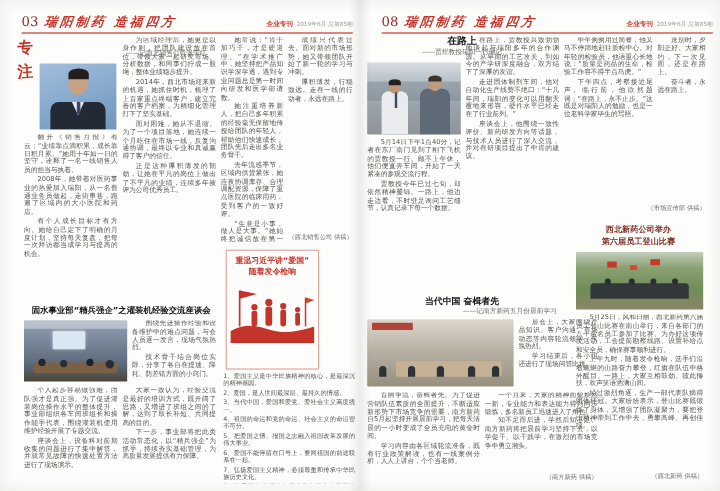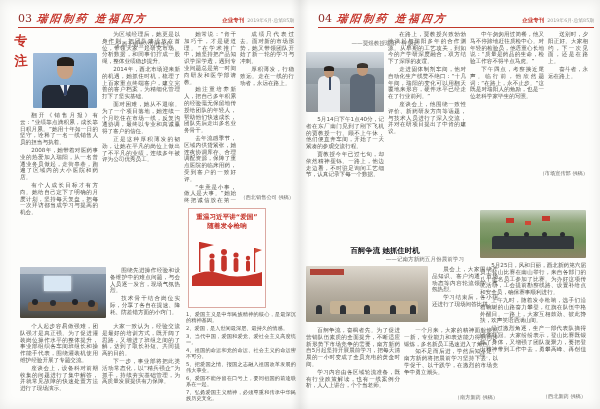--- a/index.html
+++ b/index.html
@@ -170,20 +170,21 @@
       <div class="quote-item">1、爱国主义是中华民族精神的核心，是最深沉的精神基因。</div>
       <div class="quote-item">2、爱国，是人世间最深层、最持久的情感。</div>
       <div class="quote-item">3、当代中国，爱国和爱党、爱社会主义高度统一。</div>
       <div class="quote-item">4、祖国的命运和党的命运、社会主义的命运密不可分。</div>
       <div class="quote-item">5、把爱国之情、报国之志融入祖国改革发展的伟大事业。</div>
       <div class="quote-item">6、爱国不能停留在口号上，要同祖国的前途联系在一起。</div>
       <div class="quote-item">7、弘扬爱国主义精神，必须尊重和传承中华民族历史文化。</div>
       <div class="quote-item">8、让爱国主义精神在广大青少年心中牢牢扎根。</div>
     </div>
 
+  <div class="hl center" style="left:20px;top:254px;width:162px;font-size:7px">固水事业部“精兵强企”之灌装机经验交流座谈会</div>
   <div class="photo photoB" style="left:20px;top:267px;width:86px;height:51px">
     <div class="pb-ceil"></div>
     <div class="pb-screen"></div>
     <div class="pb-table"></div>
     <div class="pb-p1"></div>
     <div class="pb-p2"></div>
     <div class="pb-p3"></div>
     <div class="pb-p4"></div>
   </div>
   <div class="tcol" style="left:110px;top:267px;width:70px;height:52px">
@@ -195,26 +196,27 @@
       <div class="para">座谈会上，设备科对前期收集的问题进行了集中解答，并就常见故障的快速处置方法进行了现场演示。</div>
     </div>
   <div class="tcol" style="left:102px;top:323px;width:78px;height:76px">
       <div class="para">大家一致认为，经验交流是最好的培训方式，既开阔了思路，又增进了班组之间的了解，达到了取长补短、共同提高的目的。</div>
       <div class="para">下一步，事业部将把此类活动常态化，以“精兵强企”为抓手，持续夯实基础管理，为高质量发展提供有力保障。</div>
     </div>
 </div>
 
 <div class="page" id="p04">
   <div class="ph">
-    <span class="pnum">04</span>
+    <span class="pnum">08</span>
     <span class="masthead">瑞阳制药 造福四方</span>
     <span class="edition">企业专刊</span>
     <span class="edinfo">2019年6月·总第85期</span>
   </div>
 
+  <div class="hl center" style="left:6px;top:29px;width:158px;font-size:8.2px">在路上</div>
   <div class="sub center" style="left:6px;top:40px;width:158px">——贾煜教授瑞阳一行侧记</div>
 
   <div class="photo photoD" style="left:6px;top:52px;width:78px;height:60px">
     <div class="pd-bldg"></div>
     <div class="pd-m1"></div>
     <div class="pd-m1h"></div>
     <div class="pd-m1hair"></div>
     <div class="pd-tie"></div>
     <div class="pd-m2"></div>
     <div class="pd-m2h"></div>
@@ -233,38 +235,40 @@
   <div class="tcol" style="left:170px;top:31px;width:74px;height:148px">
       <div class="para">中午匆匆用过简餐，他又马不停蹄地赶往质检中心。对年轻的检验员，他语重心长地说：“质量是药品的生命，检验工作容不得半点马虎。”</div>
       <div class="para">下午四点，考察接近尾声。临行前，他欣然题词：“在路上，永不止步。”这既是对瑞阳人的勉励，也是一位老科学家毕生的写照。</div>
     </div>
   <div class="tcol" style="left:248px;top:31px;width:40px;height:136px">
       <div class="para">送别时，夕阳正好。大家相约，下一次见面，还是在路上。</div>
       <div class="para">奋斗者，永远在路上。</div>
     </div>
   <div class="sig" style="left:233px;top:170px;width:55px">（市场宣传部 供稿）</div>
 
+  <div class="fhead" style="left:176px;top:186px;width:112px;font-size:6.8px">西北新药公司举办</div>
+  <div class="fhead" style="left:176px;top:196px;width:112px;font-size:6.8px">第六届员工登山比赛</div>
   <div class="photo photoF" style="left:180px;top:210px;width:106px;height:48px">
     <div class="pf-flag1"></div>
     <div class="pf-flag2"></div>
     <div class="pf-flag3"></div>
     <div class="pf-crowd"></div>
     <div class="pf-h" style="left:24px"></div>
     <div class="pf-h" style="left:44px"></div>
     <div class="pf-h" style="left:62px"></div>
     <div class="pf-h" style="left:80px"></div>
   </div>
   <div class="tcol" style="left:180px;top:262px;width:106px;height:128px">
       <div class="para">5月25日，风和日丽，西北新药第六届员工登山比赛在南山举行，来自各部门的八十余名员工参加了比赛。为办好这项传统活动，工会提前勘察线路、设置补给点和安全员，确保赛事顺利进行。</div>
       <div class="para">上午九时，随着发令枪响，选手们沿着蜿蜒的山路奋力攀登，红旗在队伍中格外醒目。一路上，大家互相鼓劲、彼此搀扶，欢声笑语洒满山间。</div>
       <div class="para">经过激烈角逐，生产一部代表队摘得团体桂冠。大家纷纷表示，登山比赛既锻炼了身体，又增强了团队凝聚力，要把登山精神带到工作中去，勇攀高峰、再创佳绩。</div>
     </div>
   <div class="sig" style="left:231px;top:393px;width:55px">（西北新药 供稿）</div>
 
-  <div class="hl center" style="left:6px;top:246px;width:158px;font-size:7.4px">百舸争流 她抓住时机</div>
+  <div class="hl center" style="left:6px;top:246px;width:158px;font-size:7.4px">当代中国 奋楫者先</div>
   <div class="sub right" style="left:6px;top:256px;width:158px">——记南方新药五月份晨前学习</div>
   <div class="photo photoE" style="left:6px;top:266px;width:122px;height:56px">
     <div class="pe-banner"></div>
     <div class="pe-table"></div>
     <div class="pe-p" style="left:10px"></div>
     <div class="pe-p" style="left:34px"></div>
     <div class="pe-p" style="left:58px"></div>
     <div class="pe-p" style="left:84px"></div>
     <div class="pe-p" style="left:104px"></div>
   </div>

